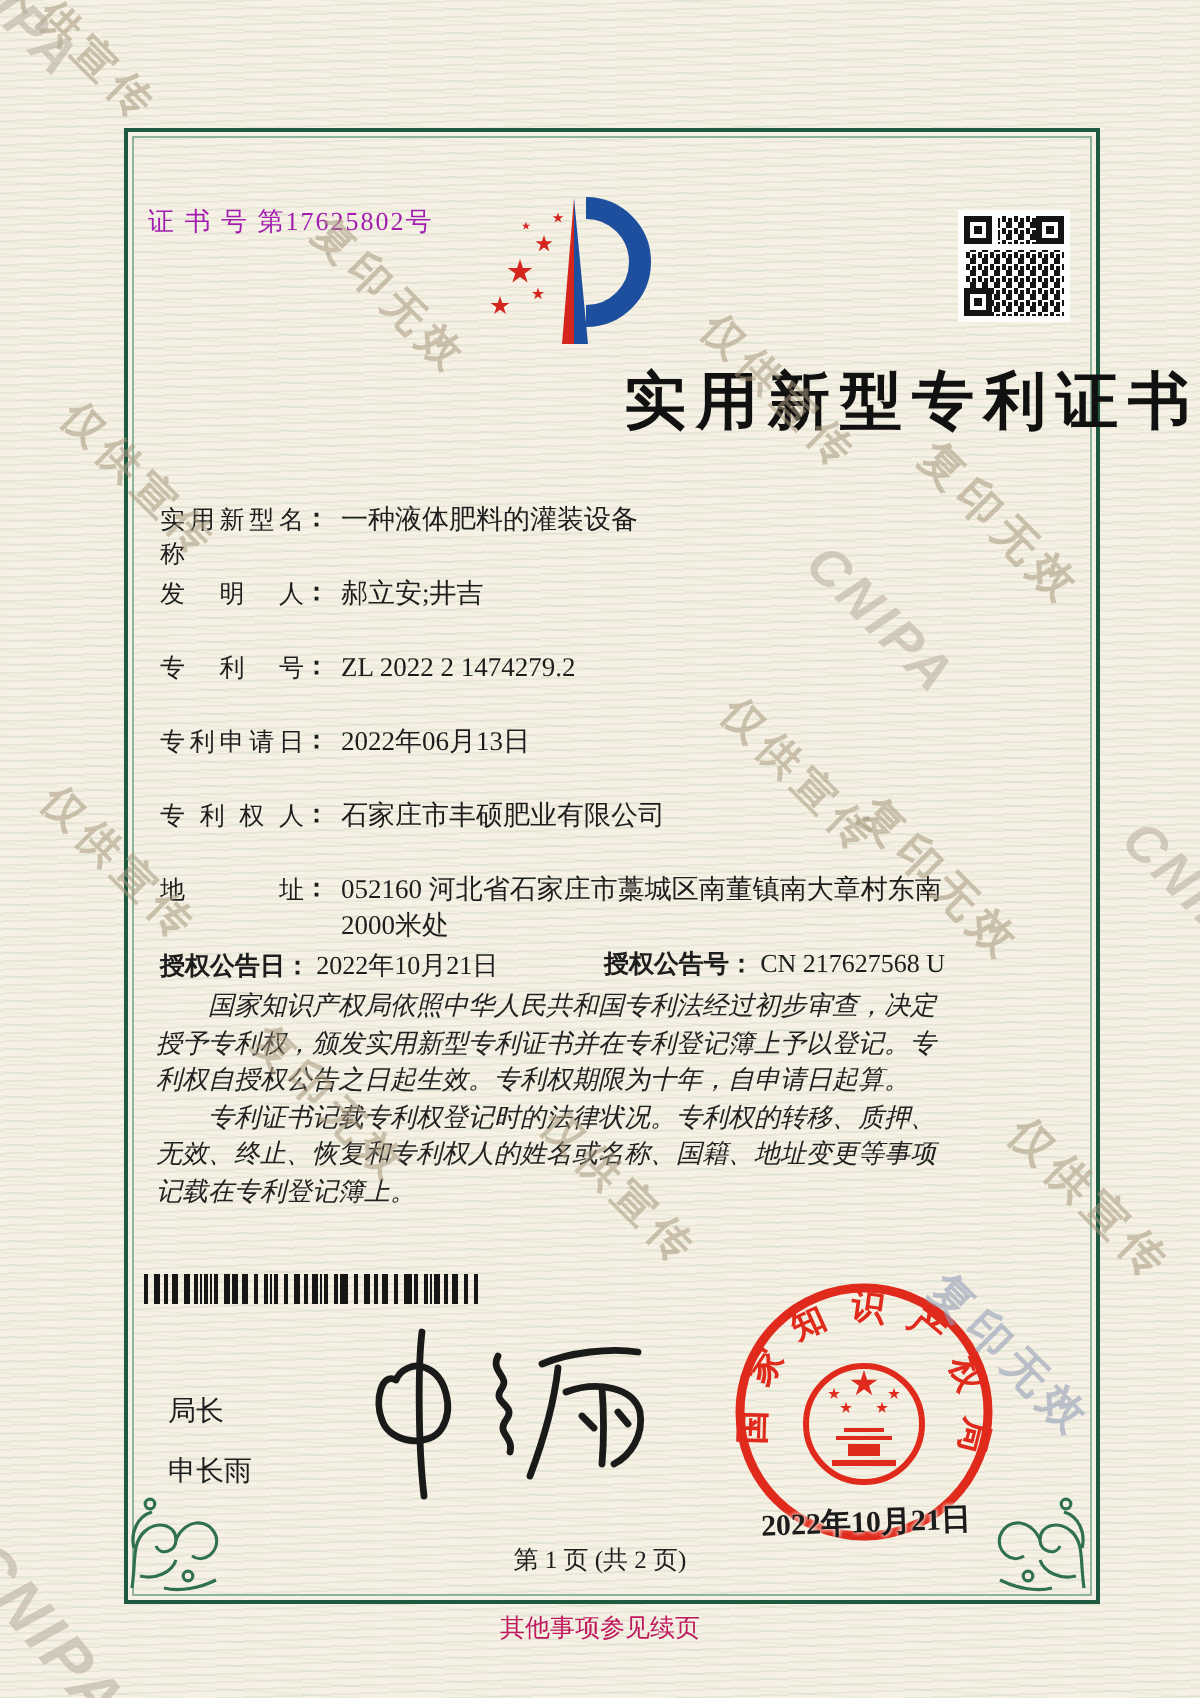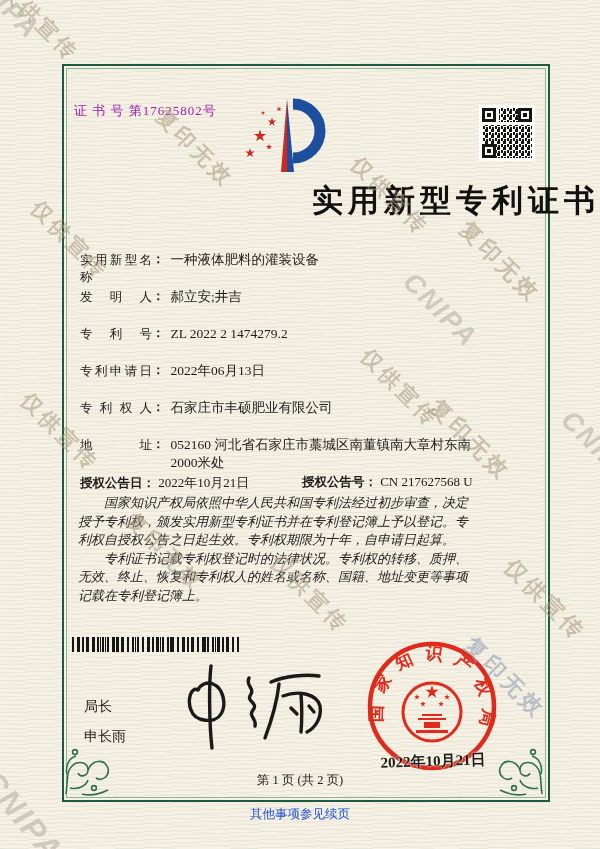--- a/index.html
+++ b/index.html
@@ -42,21 +42,21 @@
       repeating-linear-gradient(90deg,#161616 0 2px,transparent 2px 5px),
       repeating-linear-gradient(90deg,#161616 0 1px,transparent 1px 7px),
       repeating-linear-gradient(90deg,#161616 0 1px,transparent 1px 11px);}
   .director{position:absolute;left:84px;top:692px;font-size:14px;font-weight:400;line-height:30px;}
   .signature{position:absolute;left:165px;top:652px;}
   .seal{position:absolute;left:364px;top:638px;width:136px;height:136px;}
   .seal-date{position:absolute;left:366px;top:752px;width:134px;text-align:center;
     font-size:15px;font-weight:600;color:#1c1c1c;transform:rotate(-2deg);
     text-shadow:0 0 2px #f6f1e4,0 0 2px #f6f1e4;}
   .page-footer{position:absolute;left:0;top:772px;width:100%;text-align:center;font-size:12.5px;}
-  .note{position:absolute;left:0;top:806px;width:100%;text-align:center;font-size:12.5px;color:#1d4ed8;}
+  .note{position:absolute;left:0;top:806px;width:100%;text-align:center;font-size:12.5px;color:#be185d;}
   .flourish{position:absolute;top:744px;width:46px;height:52px;}
   .flourish.left{left:64px;}
   .flourish.right{left:498px;transform:scaleX(-1);}
   
   .wm,.wm-cnipa{position:absolute;z-index:6;pointer-events:none;white-space:nowrap;
     transform:translate(-50%,-50%) rotate(45deg);}
   .wm{color:rgba(168,152,126,.55);font-size:21px;letter-spacing:4px;font-weight:600;}
   .wm-cnipa{color:rgba(180,172,156,.55);font-family:"Liberation Sans",sans-serif;
     font-style:italic;font-weight:700;font-size:27px;letter-spacing:2px;}
   .wm-blue{color:rgba(148,158,184,.6);}

